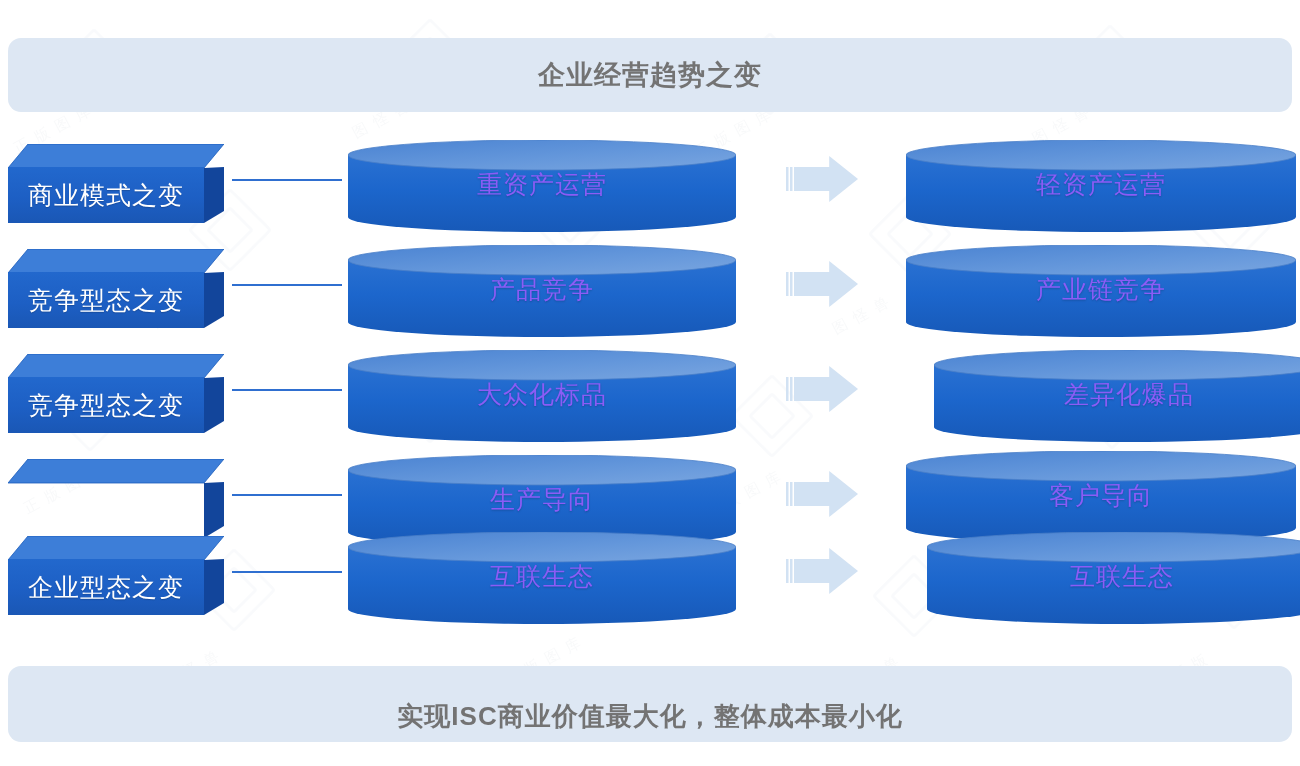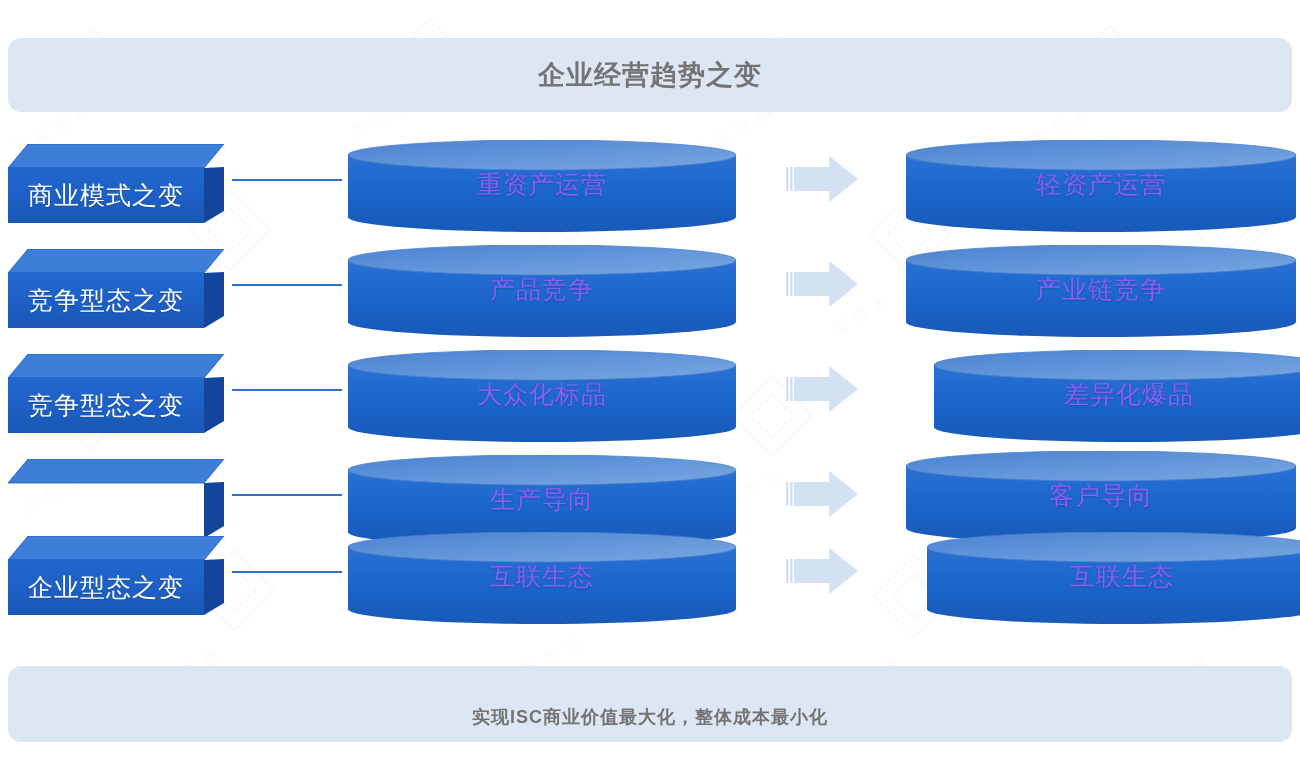--- a/index.html
+++ b/index.html
@@ -60,21 +60,21 @@
     z-index: 2;
   }
   #banner-top  { top: 38px;  height: 74px; }
   #banner-bot  { top: 666px; height: 76px; }
   .banner-text {
     color: #737373;
     font-weight: bold;
     font-size: 27px;
     letter-spacing: 1px;
   }
-  #banner-bot .banner-text { font-size: 18px; margin-top: 25px; }
+  #banner-bot .banner-text { font-size: 26px; margin-top: 25px; }
 
   
   .rows { position: absolute; inset: 0; z-index: 2; }
   .row {
     position: absolute;
     left: 0;
     width: 1300px;
     height: 100px;
   }
 

